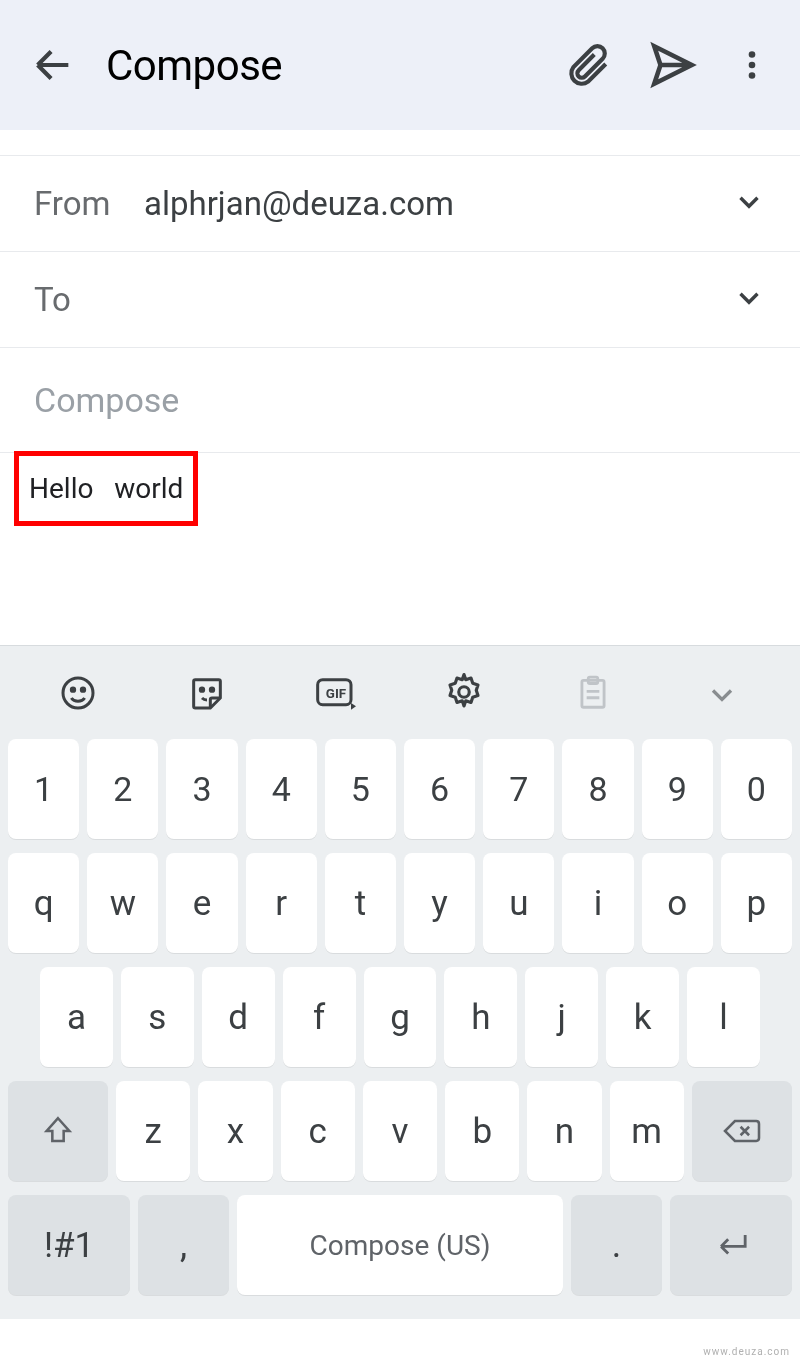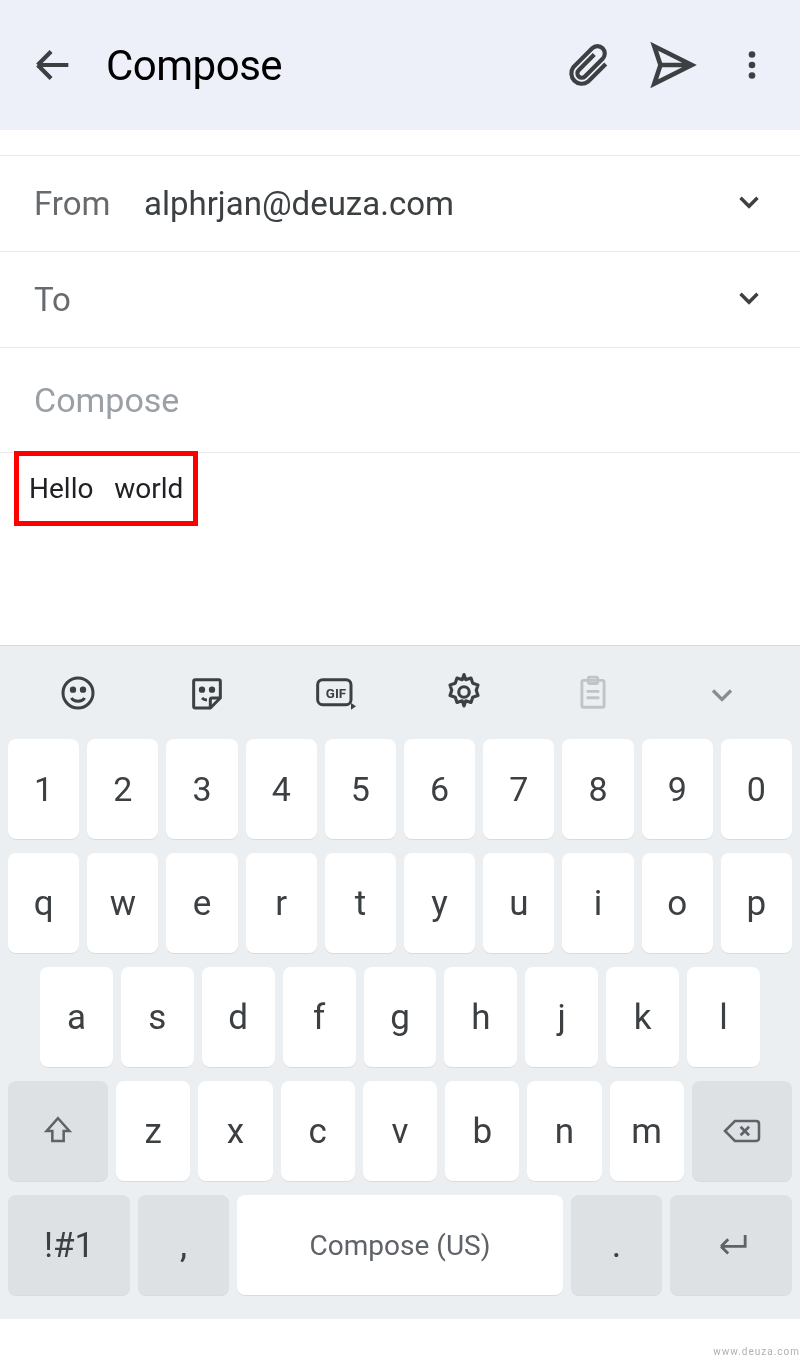--- a/index.html
+++ b/index.html
@@ -39,21 +39,21 @@
     .keyboard.no-top-pad { padding-top: 4px; }
     .kb-row { display: flex; gap: 8px; margin-bottom: 14px; justify-content: center; }
     .kb-row:last-child { margin-bottom: 0; }
     .key { background: #ffffff; border-radius: 8px; height: 100px; display: flex; align-items: center; justify-content: center; font-size: 35px; color: #3c4043; box-shadow: 0 1px 0 rgba(0,0,0,0.08); flex: 1; cursor: pointer; }
     .key.num { font-size: 34px; }
     .key.space { flex: 3.6; background: #ffffff; font-size: 28px; color: #5f6368; }
     .key.shift, .key.backspace, .key.sym, .key.enter, .key.punct { background: #dde1e4; flex: 1.35; }
     .key.punct { flex: 1; font-size: 36px; color: #3c4043; }
     .row-letter2 { padding: 0 32px; }
     
-    .watermark { position: absolute; right: 0; top: 1346px; font-size: 10px; color: #b0b0b0; letter-spacing: 1px; }
+    .watermark { position: absolute; right: 10px; top: 1346px; font-size: 10px; color: #b0b0b0; letter-spacing: 1px; }
   </style>
 </head>
 <body>
 
 <div class="header">
   <div class="header-left">
     <div class="icon-btn">
       <svg width="46" height="46" viewBox="0 0 24 24" fill="none" stroke="#3c4043" stroke-width="2.2">
           <path d="M20 12H4M4 12l7-7M4 12l7 7"></path>
         </svg>

